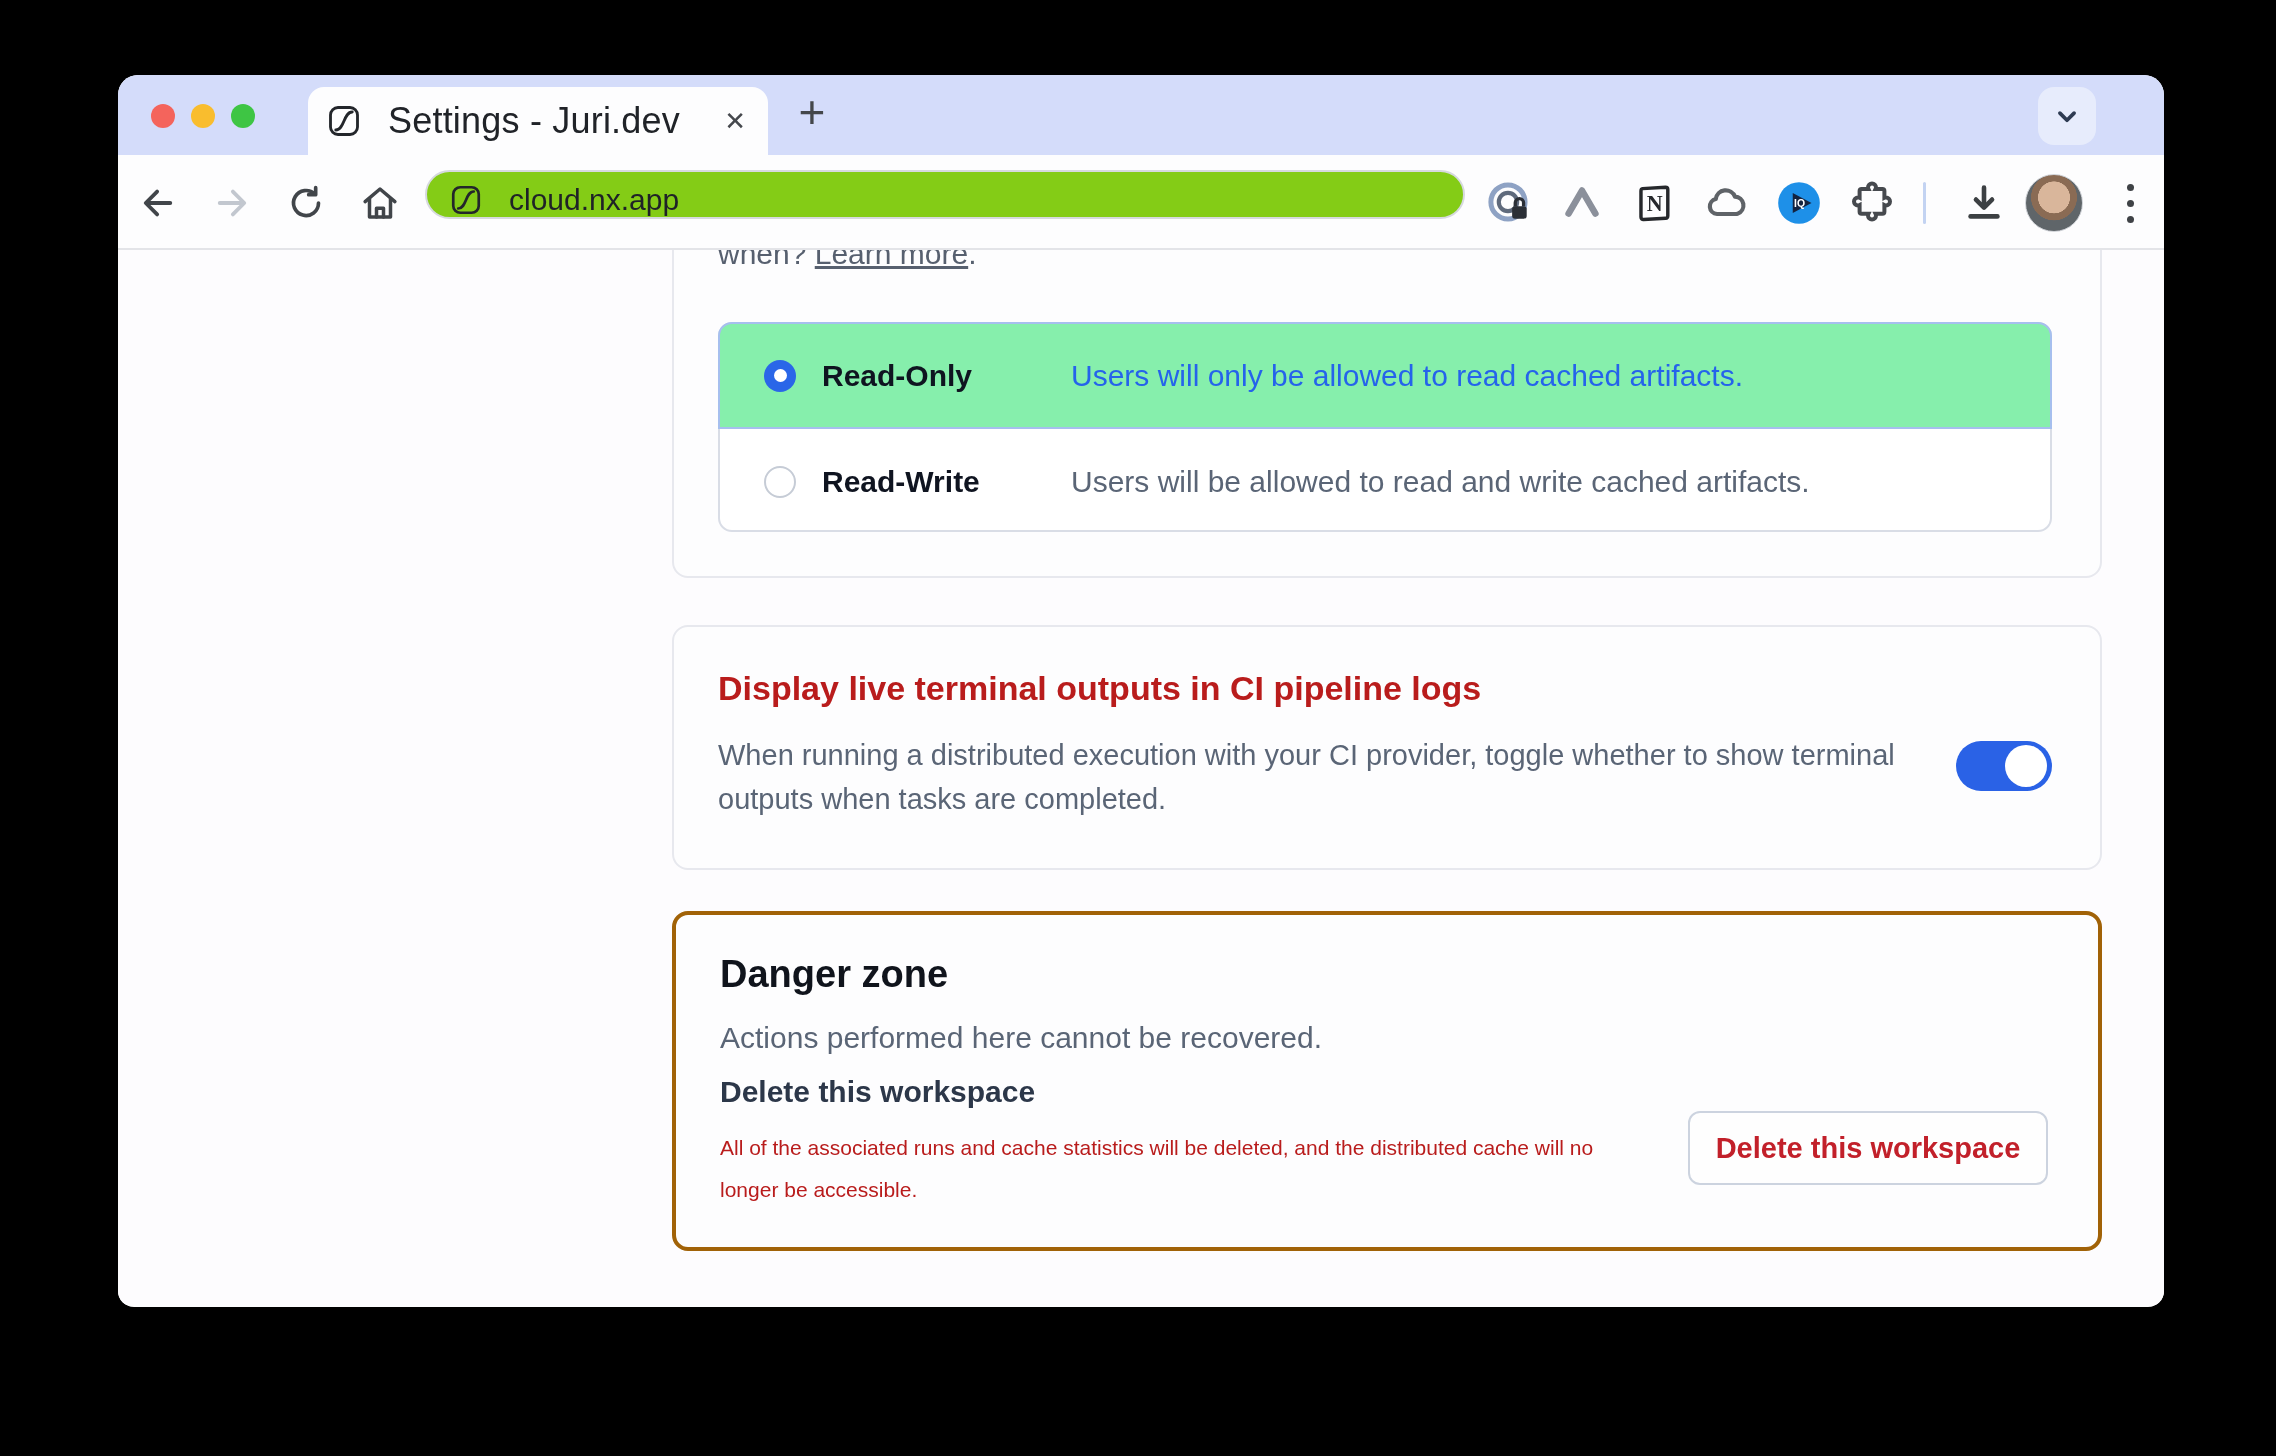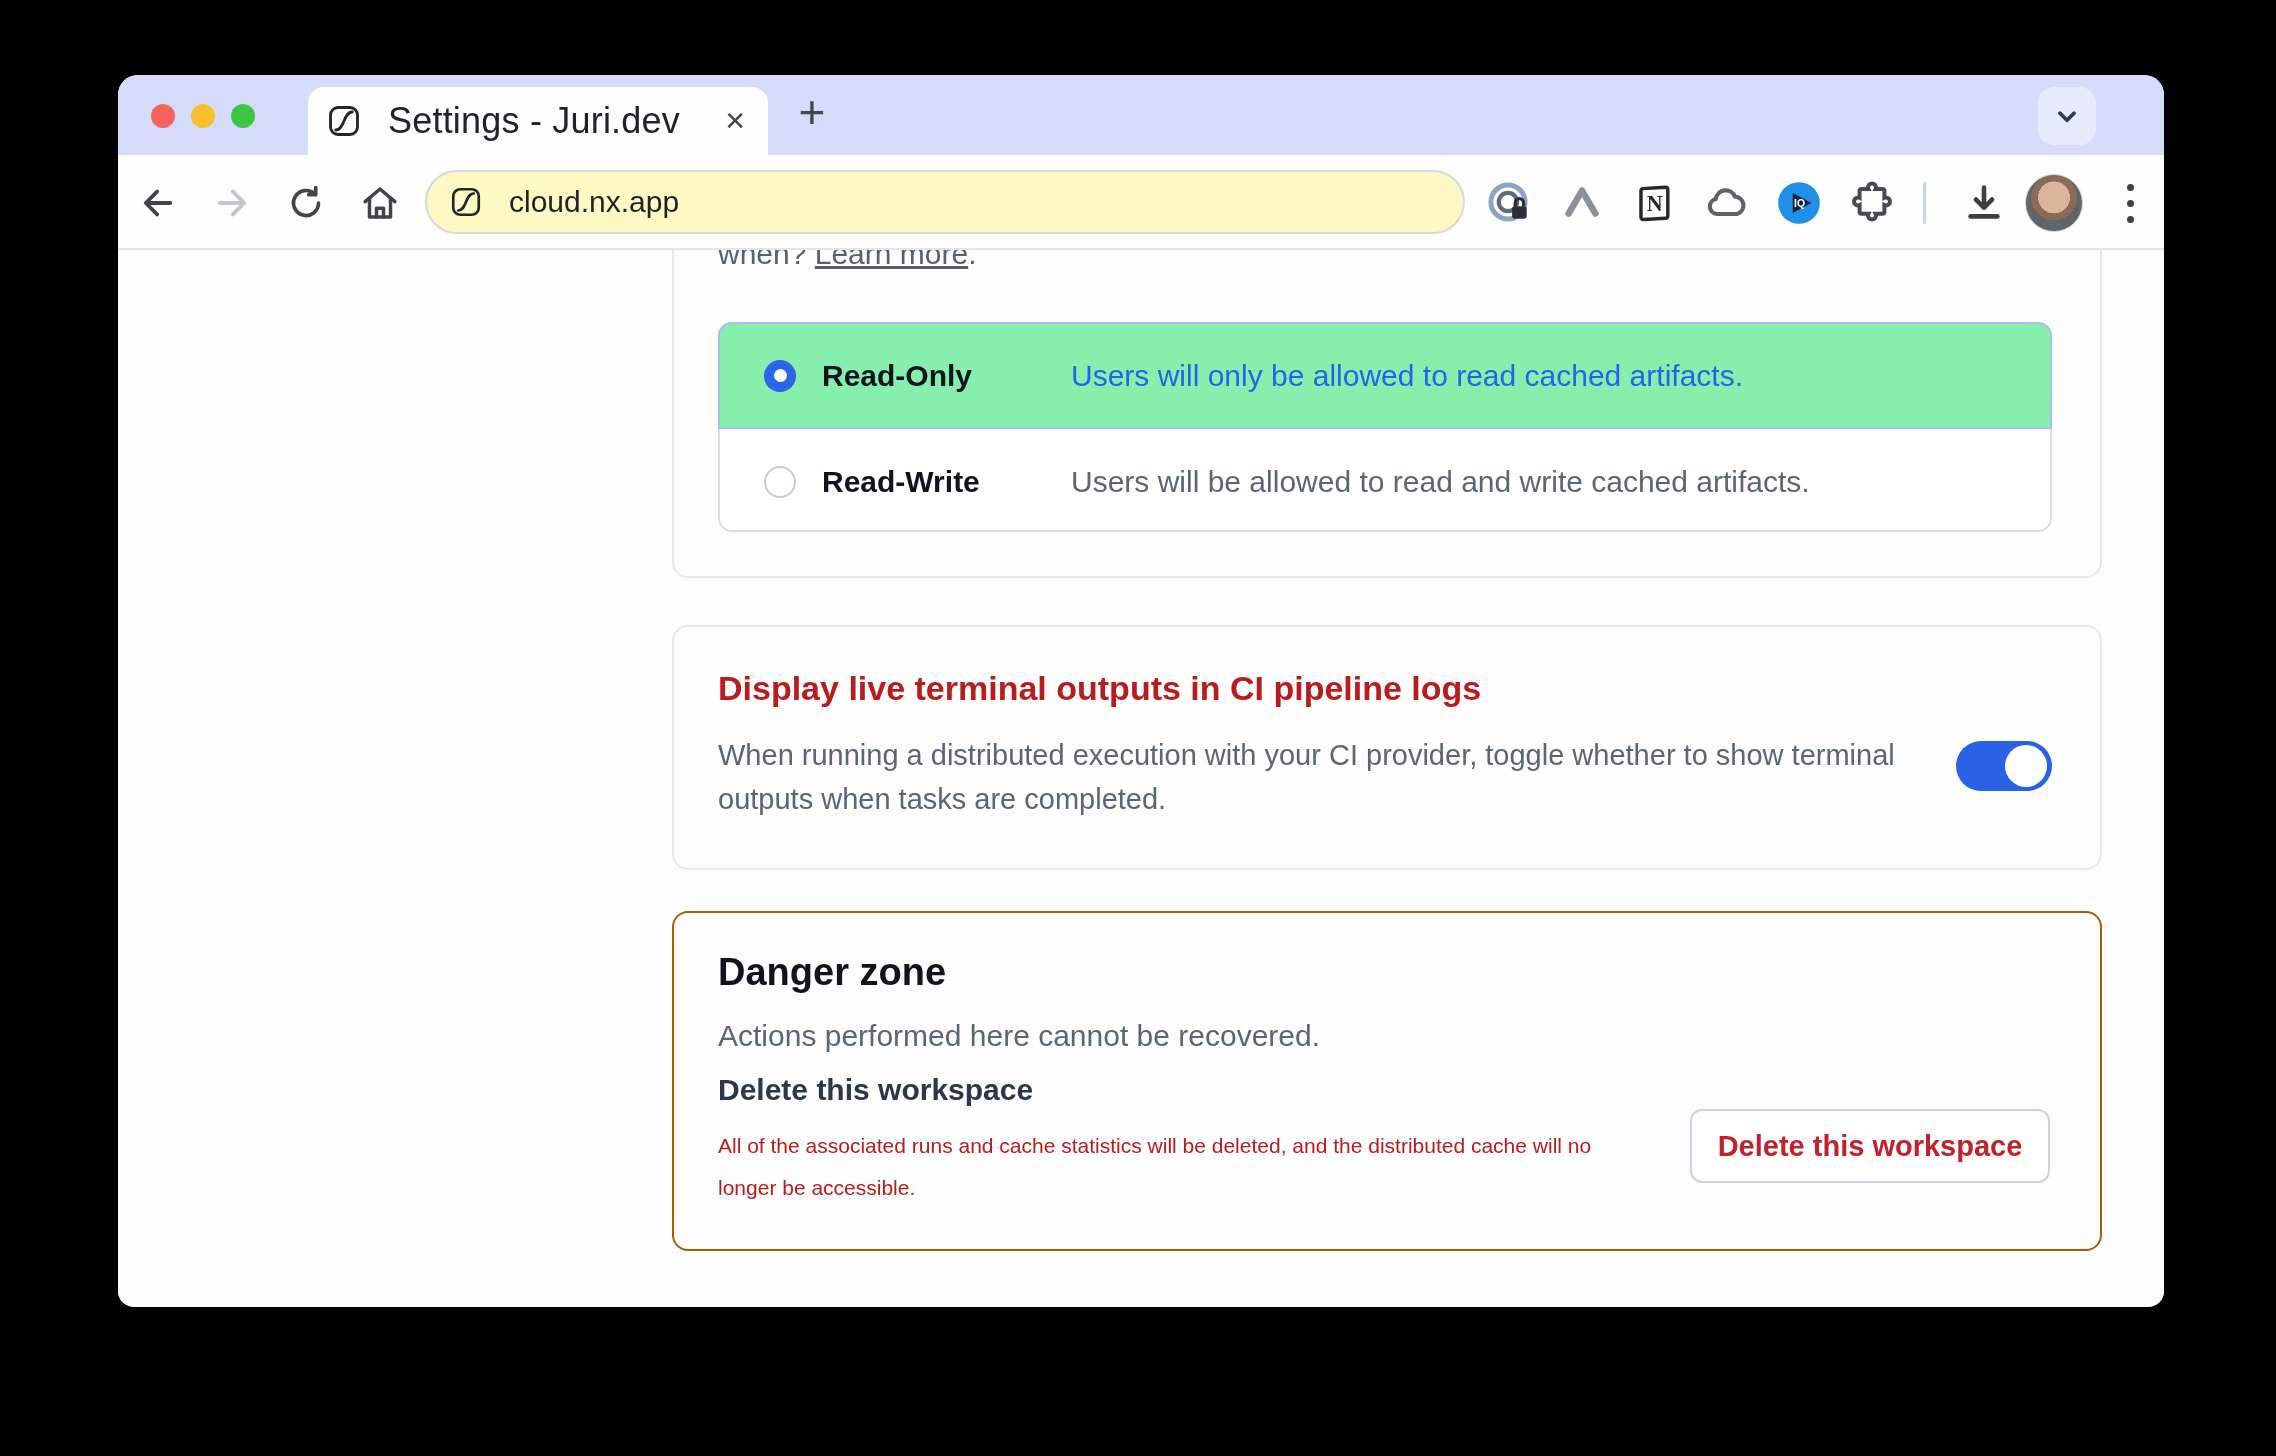--- a/index.html
+++ b/index.html
@@ -19,22 +19,22 @@
   .tab .title { margin-left:26px; font-size:36px; color:#202328; letter-spacing:.2px; }
   .tab .close { position:absolute; right:22px; top:17px; font-size:26px; color:#45484d; line-height:34px; }
   .newtab { position:absolute; left:664px; top:8px; width:60px; height:60px; font-size:46px; font-weight:300;
     color:#44474a; text-align:center; line-height:58px; }
   .tab-chevron-btn { position:absolute; right:68px; top:12px; width:58px; height:58px;
     background:#e7ecfc; border-radius:16px; display:flex; align-items:center; justify-content:center; }
 
   
   .navbar { position:relative; height:95px; background:#fdfdfe; border-bottom:2px solid #e3e4e8; }
   .navbtn { position:absolute; top:24px; width:48px; height:48px; display:flex; align-items:center; justify-content:center; }
-  .urlbar { position:absolute; left:307px; top:15px; width:1040px; height:64px; background:#fef9c3;
-    border:2px solid #d6d9de; border-radius:32px; display:flex; align-items:center; }
+  .urlbar { position:absolute; left:307px; top:15px; width:1040px; height:49px; background:#84cc16;
+    border:2px solid #d6d9de; border-radius:32px; display:flex; align-items:flex-end; }
   .urlbar .site-icon { margin-left:22px; width:34px; height:34px; }
   .urlbar .url { margin-left:26px; font-size:30px; color:#1f2227; }
   .ext { position:absolute; top:22px; width:52px; height:52px; display:flex; align-items:center; justify-content:center; }
   .separator { position:absolute; left:1805px; top:27px; width:3px; height:42px; background:#c3d3f2; border-radius:2px; }
   .avatar { position:absolute; left:1907px; top:19px; width:58px; height:58px; border-radius:50%;
     background:radial-gradient(circle at 50% 40%, #d9b69b 0 36%, #8a6b54 37% 52%, #5f6569 53% 100%);
     border:1px solid #d0d3d8; }
   .kebab { position:absolute; left:1988px; top:22px; width:48px; height:52px; display:flex; flex-direction:column;
     align-items:center; justify-content:center; gap:9px; }
   .kebab i { width:7px; height:7px; border-radius:50%; background:#3f4246; }
@@ -61,21 +61,21 @@
   .radio-desc { margin-left:35px; font-size:30px; }
   .desc-blue { color:#2563eb; }
   .desc-gray { color:#5a6576; }
 
   .card2 { top:375px; height:245px; }
   .card2 h2 { position:absolute; left:44px; top:42px; font-size:34px; font-weight:700; color:#b91c1c; }
   .card2 .desc { position:absolute; left:44px; top:106px; width:1210px; font-size:29px; line-height:44px; color:#5a6576; }
   .toggle { position:absolute; right:48px; top:114px; width:96px; height:50px; border-radius:26px; background:#2a62e6; }
   .toggle .knob { position:absolute; right:5px; top:4px; width:42px; height:42px; border-radius:50%; background:#fff; }
 
-  .card3 { top:661px; height:340px; border:2px solid #a16207; }
+  .card3 { top:661px; height:340px; border:4px solid #a16207; }
   .card3 h2 { position:absolute; left:44px; top:38px; font-size:38px; font-weight:600; color:#10141c; }
   .card3 .subtitle { position:absolute; left:44px; top:106px; font-size:30px; color:#5a6576; }
   .card3 .item-title { position:absolute; left:44px; top:160px; font-size:30px; font-weight:700; color:#2c3749; }
   .card3 .item-desc { position:absolute; left:44px; top:212px; width:880px; font-size:21px; line-height:42px; color:#b91c1c; }
   .danger-btn { position:absolute; right:50px; top:196px; width:360px; height:74px; background:#fefefe;
     border:2px solid #ccd3df; border-radius:12px; font-size:29px; font-weight:700; color:#c2202a;
     display:flex; align-items:center; justify-content:center; font-family:"Liberation Sans", sans-serif; }
 
   svg { display:block; }
 </style>

